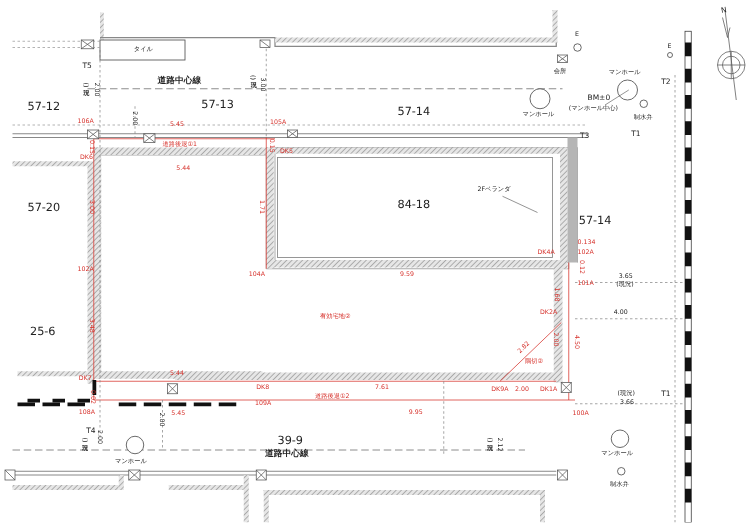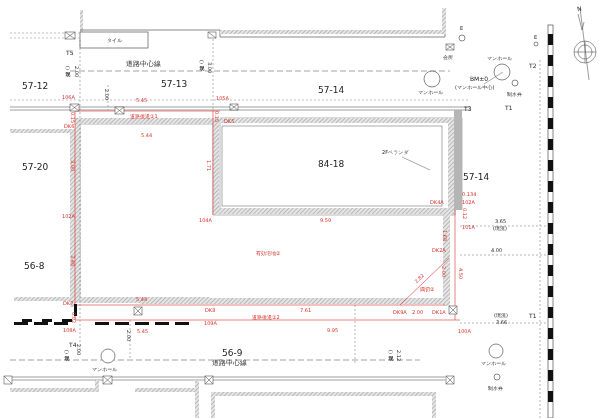--- a/index.html
+++ b/index.html
@@ -4,21 +4,21 @@
 <style>
   html, body { margin:0; padding:0; background:#ffffff; }
   body { width:600px; height:418px; overflow:hidden; position:relative; font-family:"DejaVu Sans", sans-serif; }
   #plan { position:absolute; left:0; top:0; width:600px; height:418px; }
   .lbl { position:absolute; white-space:nowrap; line-height:1; font-family:"DejaVu Sans", sans-serif; }
   .blk { color:#222; }
   .red { color:#d6302a; }
   .lot { font-size:9px; color:#222; }
   .sm { font-size:6px; }
   .xs { font-size:5px; }
-  .md { font-size:7px; }
+  .md { font-size:7px;font-weight:bold; }
   .vert { writing-mode:vertical-rl; }
 </style>
 </head>
 <body>
 
 <svg id="plan" viewBox="0 0 600 418" xmlns="http://www.w3.org/2000/svg">
   <defs>
     <pattern id="hatch" patternUnits="userSpaceOnUse" width="3" height="3" patternTransform="rotate(45)">
       <rect width="3" height="3" fill="#e6e6e6"></rect>
       <line x1="0" y1="0" x2="0" y2="3" stroke="#8a8a8a" stroke-width="1"></line>
@@ -213,22 +213,22 @@
       </g>
   </g>
 </svg>
 
 <div class="lbl lot" style="left:22px;top:82px;text-align:right;">57-12</div>
 <div class="lbl lot" style="left:133px;top:80px;margin-left:28px;">57-13</div>
 <div class="lbl lot" style="left:318px;top:86px;">57-14</div>
 <div class="lbl lot" style="left:22px;top:163px;">57-20</div>
 <div class="lbl lot" style="left:318px;top:160px;">84-18</div>
 <div class="lbl lot" style="left:463px;top:173px;">57-14</div>
-<div class="lbl lot" style="left:24px;top:262px;">56-8</div>
-<div class="lbl lot" style="left:222px;top:349px;">56-9</div>
+<div class="lbl lot" style="left:24px;top:262px;">25-6</div>
+<div class="lbl lot" style="left:222px;top:349px;">39-9</div>
 
 <div class="lbl blk md" style="left:126px;top:61px;">道路中心線</div>
 <div class="lbl blk md" style="left:212px;top:360px;">道路中心線</div>
 <div class="lbl red xs" style="left:130px;top:114px;">道路後退①1</div>
 <div class="lbl red xs" style="left:252px;top:315px;">道路後退①2</div>
 <div class="lbl red xs" style="left:256px;top:251px;">有効宅地②</div>
 <div class="lbl red xs" style="left:420px;top:287px;">隅切②</div>
 <div class="lbl blk xs" style="left:382px;top:150px;">2Fベランダ</div>
 <div class="lbl blk xs" style="left:107px;top:38px;">タイル</div>
 

